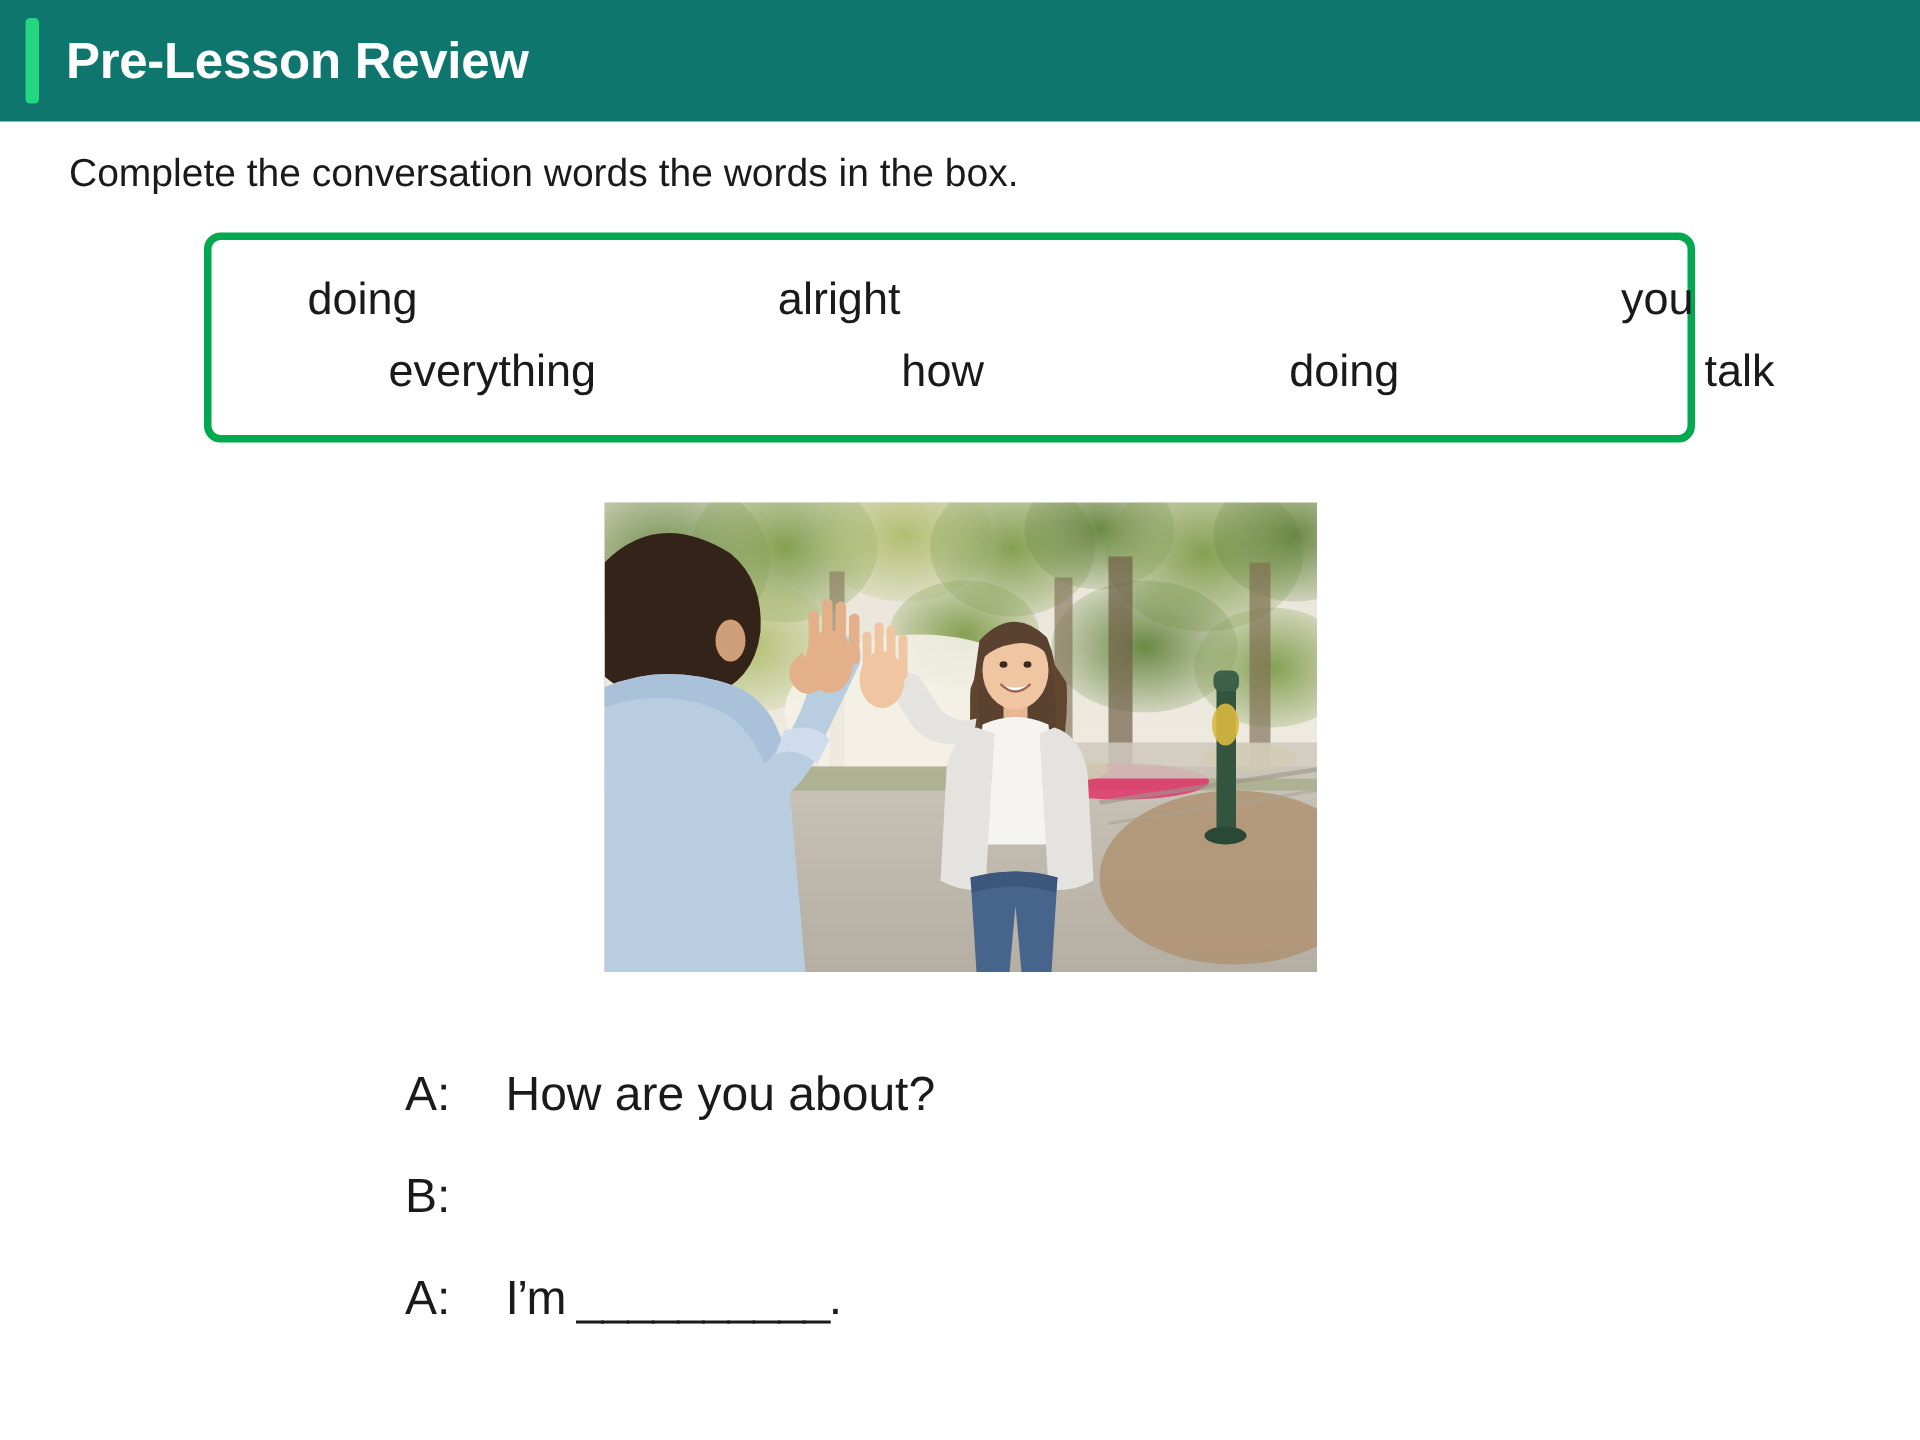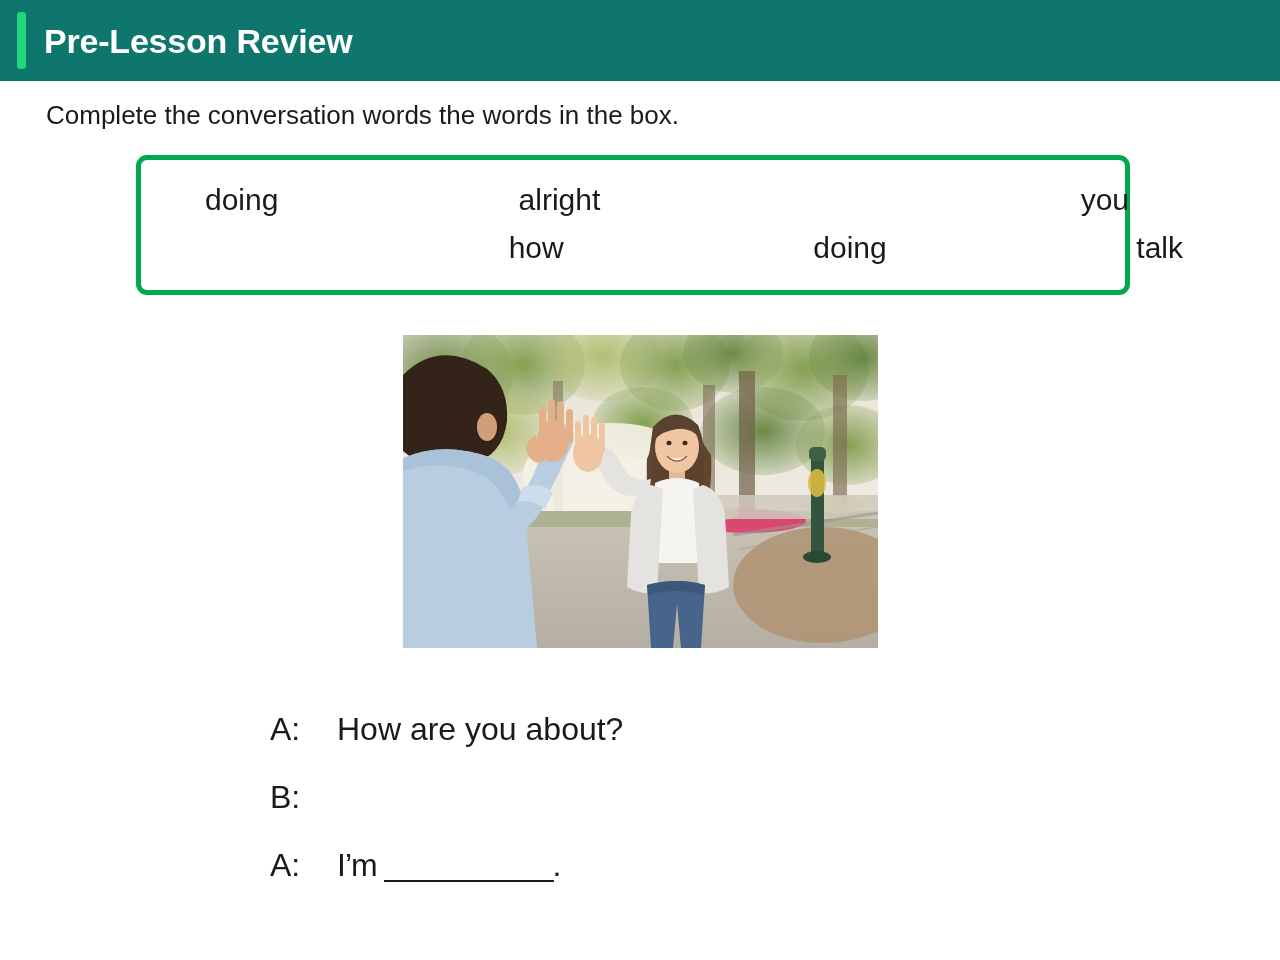--- a/index.html
+++ b/index.html
@@ -142,20 +142,21 @@
 <div class="word-box">
   <div class="word-row word-row-1">
     <span class="word">doing</span>
     <span class="spacer"></span>
     <span class="word">alright</span>
     <span class="spacer"></span>
     <span class="spacer"></span>
     <span class="word">you</span>
   </div>
   <div class="word-row word-row-2">
+    <span class="word">everything</span>
     <span class="spacer"></span>
     <span class="word">how</span>
     <span class="spacer"></span>
     <span class="word">doing</span>
     <span class="spacer"></span>
     <span class="word">talk</span>
   </div>
 </div>
 
 <div class="photo">

